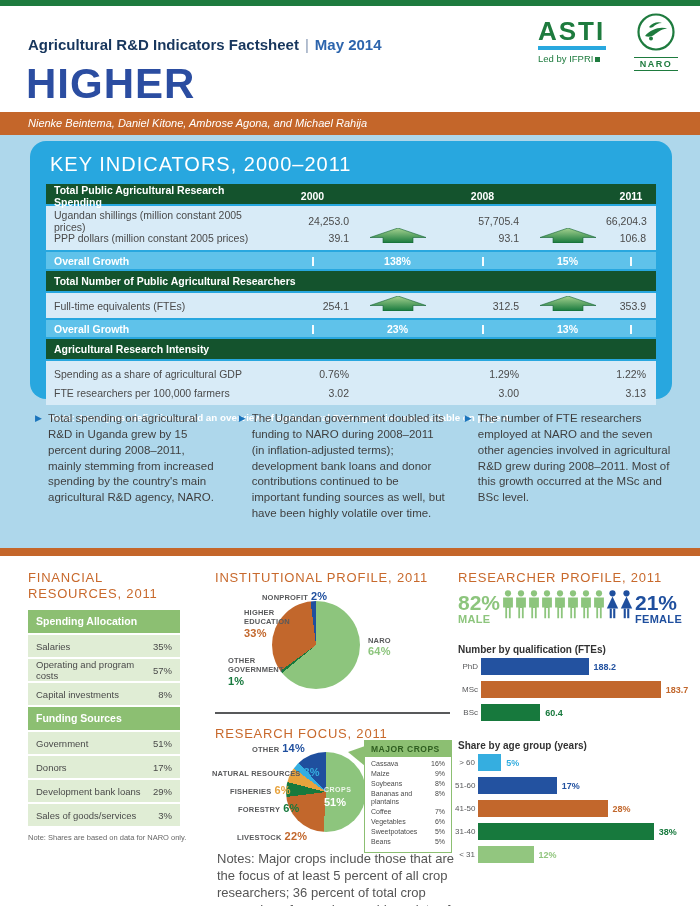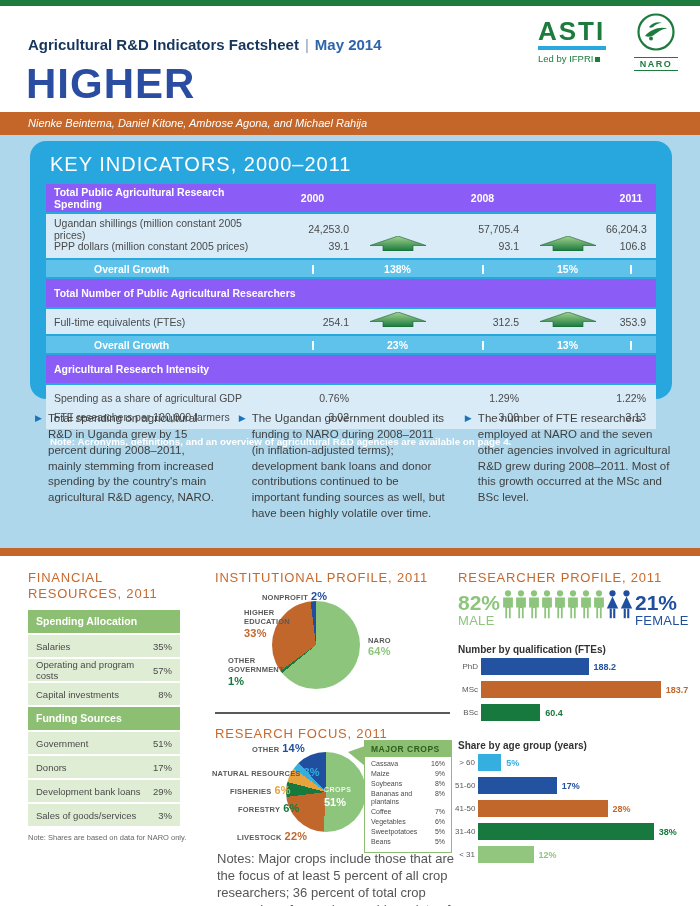--- a/index.html
+++ b/index.html
@@ -21,31 +21,31 @@
   .naro-logo { position:absolute; left:634px; top:13px; width:44px; text-align:center; }
   .naro-text { font-size:9px; font-weight:bold; letter-spacing:1.5px; color:#1e7b3e; border-top:1px solid #1e7b3e; border-bottom:1px solid #1e7b3e; margin-top:2px; padding:1px 0; }
   .authors-bar { position:absolute; top:112px; left:0; width:700px; height:23px; background:#c4662a; color:#fff; font-style:italic; font-size:11px; line-height:23px; padding-left:28px; }
 
   
   .blue-section { position:absolute; top:135px; left:0; width:700px; height:413px; background:#aed7eb; }
   .ki-panel { position:absolute; top:6px; left:30px; width:642px; height:258px; background:#28a7df; border-radius:16px; padding:8px 16px 0 16px; }
   .ki-title { color:#fff; font-size:20px; letter-spacing:1px; margin:4px 0 8px 4px; font-weight:normal; }
   .ki-table { width:610px; }
   .ki-row { display:grid; grid-template-columns:220px 93px 77px 93px 77px 50px; align-items:center; }
-  .ki-head { background:#8b5cf6; color:#fff; font-weight:bold; font-size:10.5px; height:28px; margin-bottom:2px; }
+  .ki-head { background:#14532d; color:#fff; font-weight:bold; font-size:10.5px; height:20px; margin-bottom:2px; }
   .ki-head .ki-label { padding-left:8px; }
   .ki-year { text-align:center; }
   .ki-block { background:#d8ebf7; margin-bottom:2px; padding:3px 0; }
   .ki-data { height:19px; color:#4a4a4a; font-size:10.5px; }
   .ki-data .ki-label { padding-left:8px; }
   .ki-val { text-align:right; padding-right:10px; }
   .ki-arrow { position:relative; height:15px; text-align:center; }
   .ki-arrow svg { display:block; margin:0 auto; margin-top:-2px; }
   .ki-growth { background:#5fc2ea; color:#fff; font-weight:bold; font-size:10.5px; height:17px; margin-bottom:2px; }
-  .ki-growth .ki-label { padding-left:8px;margin-left:40px; }
+  .ki-growth .ki-label { padding-left:8px; }
   .ki-pct { text-align:center; }
   .ki-sep-cell { text-align:center; }
   .sep-bar { display:inline-block; width:2px; height:9px; background:rgba(255,255,255,.95); vertical-align:middle; }
   .ki-note { color:#fff; font-size:9.8px; font-weight:bold; margin:7px 0 0 4px; }
 
   
   .bullets { position:absolute; top:276px; left:35px; width:640px; display:flex; }
   .bullet { position:relative; font-size:11.5px; line-height:1.38; color:#3f3f3f; padding-left:13px; }
   .bullet .marker { position:absolute; left:0; top:1px; color:#1a74bc; font-size:9px; }
   .b1 { width:185px; }
@@ -92,21 +92,21 @@
   .mc-head { background:#8cbf72; color:#2e5d1f; font-weight:bold; font-size:8.5px; letter-spacing:.5px; padding:3px 6px; }
   .mc-rows { padding:3px 6px 4px 6px; }
   .mc-row { display:flex; font-size:7px; color:#4a4a4a; line-height:1.2; margin-bottom:1.5px; }
   .mc-row .mc-lab { flex:1; padding-right:3px; }
   .mc-row .mc-val { white-space:nowrap; }
   .rf-notes { position:absolute; left:217px; top:294px; width:238px; font-size:13px; color:#555; line-height:1.32; }
 
   .rp-title { left:458px; top:14px; }
   .gender { position:absolute; left:458px; top:34px; width:234px; height:38px; }
   .g-pct { font-size:21px; font-weight:bold; line-height:1; }
-  .g-sub { font-size:13px; font-weight:normal; letter-spacing:.3px; }
+  .g-sub { font-size:11px; font-weight:bold; letter-spacing:.3px; }
   .g-male-block { position:absolute; left:0; top:2px; color:#8dc57d; }
   .g-female-block { position:absolute; left:177px; top:2px; color:#1f4f9e; }
   .g-icons { position:absolute; left:44px; top:0; width:132px; display:flex; gap:1px; align-items:flex-end; }
   .chart-title { position:absolute; font-size:10px; font-weight:bold; color:#333; }
   .qual-title { left:458px; top:88px; }
   .age-title { left:458px; top:184px; }
   .bars { position:absolute; }
   .qual-bars { left:458px; top:102px; width:234px; }
   .age-bars { left:455px; top:198px; width:240px; }
   .bar-row { display:flex; align-items:center; margin-bottom:6px; height:17px; }

